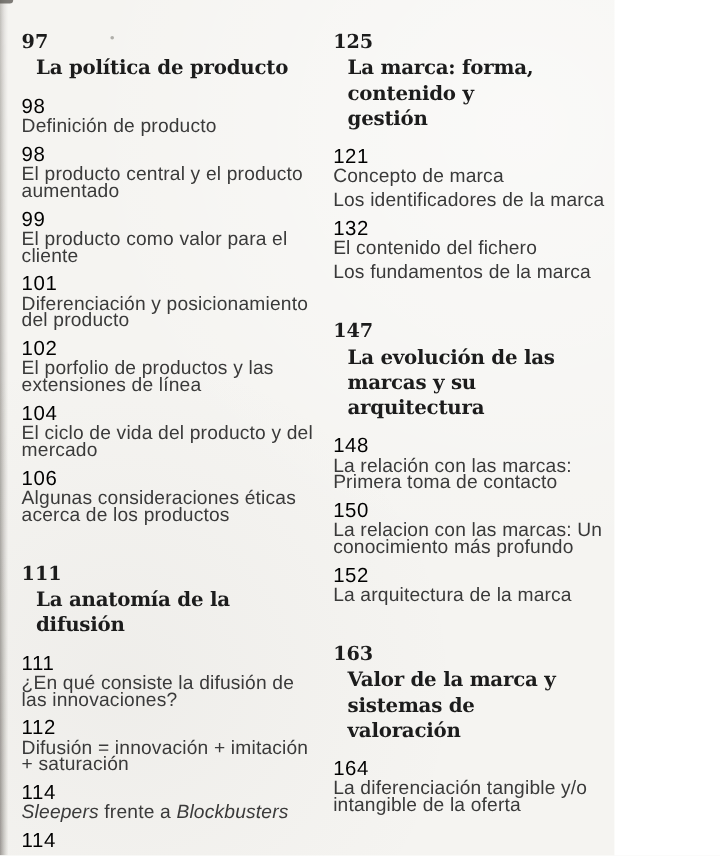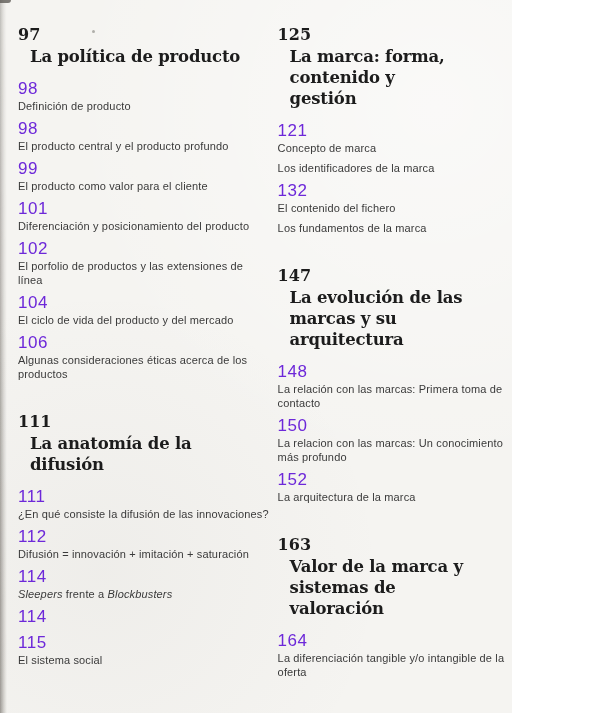--- a/index.html
+++ b/index.html
@@ -66,24 +66,24 @@
     font-size: 16.5px; line-height: 21px;
     letter-spacing: -0.2px;
     color: #1c1c1c;
     margin: 0 0 12px 12px;
   }
   .entry { margin-bottom: 6px; }
   .entry-num {
     font-size: 17px; line-height: 20px;
     font-weight: 300;
     letter-spacing: 0.5px;
-    color: #6d28d9;
+    color: #000000;
   }
   .entry-label {
-    font-size: 11px; line-height: 14px;
+    font-size: 16px; line-height: 14px;
     letter-spacing: 0.15px;
     color: #3a3a3a;
   }
   .entry-label em { font-style: italic; }
 </style>
 </head>
 <body>
 
 <div id="app">
   <div class="edge-shadow"></div>
@@ -93,21 +93,21 @@
     <div class="col col-left">
         <section class="toc-section">
           <div class="sec-num">97</div>
           <h2 class="sec-title">La política de producto</h2>
           <div class="entry">
             <div class="entry-num">98</div>
             <div class="entry-label"><span>Definición de producto</span></div>
           </div>
           <div class="entry">
             <div class="entry-num">98</div>
-            <div class="entry-label"><span>El producto central y el producto profundo</span></div>
+            <div class="entry-label"><span>El producto central y el producto aumentado</span></div>
           </div>
           <div class="entry">
             <div class="entry-num">99</div>
             <div class="entry-label"><span>El producto como valor para el cliente</span></div>
           </div>
           <div class="entry">
             <div class="entry-num">101</div>
             <div class="entry-label"><span>Diferenciación y posicionamiento del producto</span></div>
           </div>
           <div class="entry">

